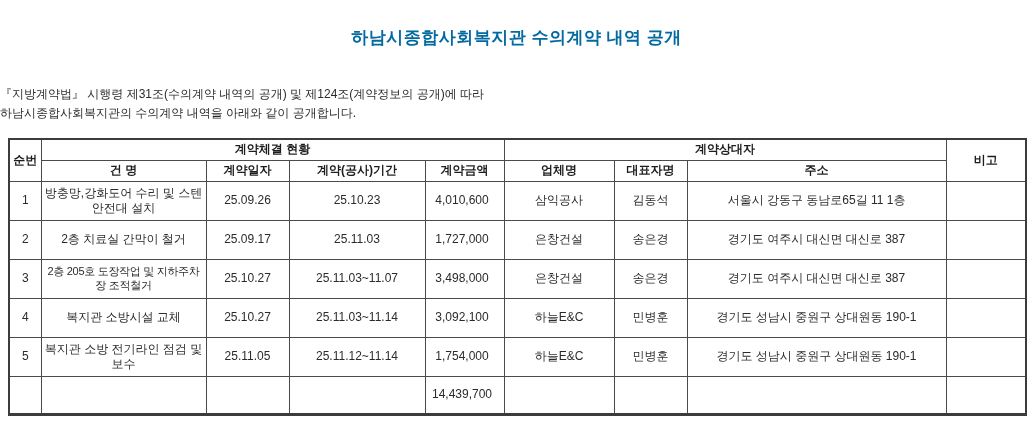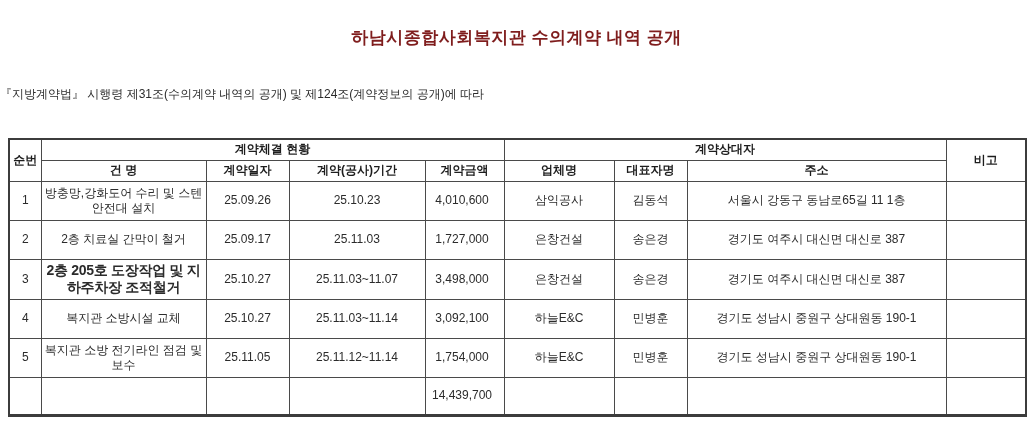--- a/index.html
+++ b/index.html
@@ -8,21 +8,21 @@
     background: #ffffff;
     font-family: "Liberation Sans", "DejaVu Sans", sans-serif;
     color: #222;
     overflow: hidden;
   }
   .doc-title {
     margin-top: 26px;
     text-align: center;
     font-size: 17px;
     font-weight: 700;
-    color: #7f1d1d;
+    color: #0369a1;
     letter-spacing: 0.5px;
   }
   .doc-subtitle {
     margin-top: 36px;
     text-align: left;
     font-size: 12px;
     line-height: 1.55;
     color: #2b2b2b;
   }
   table.contract-table {
@@ -39,39 +39,40 @@
     border: 1px solid #4a4a4a;
     text-align: center;
     vertical-align: middle;
     padding: 2px 3px;
     line-height: 1.25;
     overflow: hidden;
   }
   .contract-table thead th { font-weight: 700; height: 21px; color: #1d1d1d; }
   .contract-table tbody td { height: 39px; }
   .contract-table td.amount { text-align: center; padding-right: 8px; }
-  .contract-table td.small-text { font-size: 14px; letter-spacing: -0.3px; font-weight: bold; }
+  .contract-table td.small-text { font-size: 11px; letter-spacing: -0.3px; }
   .contract-table tr.total-row td { height: 38px; }
   col.c-no      { width: 32px; }
   col.c-name    { width: 165px; }
   col.c-date    { width: 83px; }
   col.c-period  { width: 136px; }
   col.c-amount  { width: 79px; }
   col.c-company { width: 110px; }
   col.c-ceo     { width: 73px; }
   col.c-addr    { width: 259px; }
   col.c-note    { width: 80px; }
 </style>
 </head>
 <body>
 
 <div class="doc-title">하남시종합사회복지관 수의계약 내역 공개</div>
 
 <div class="doc-subtitle">
   <div>『지방계약법』 시행령 제31조(수의계약 내역의 공개) 및 제124조(계약정보의 공개)에 따라</div>
+  <div>하남시종합사회복지관의 수의계약 내역을 아래와 같이 공개합니다.</div>
 </div>
 
 <table class="contract-table">
   <colgroup>
     <col class="c-no">
       <col class="c-name">
       <col class="c-date">
       <col class="c-period">
       <col class="c-amount">
     <col class="c-company">

